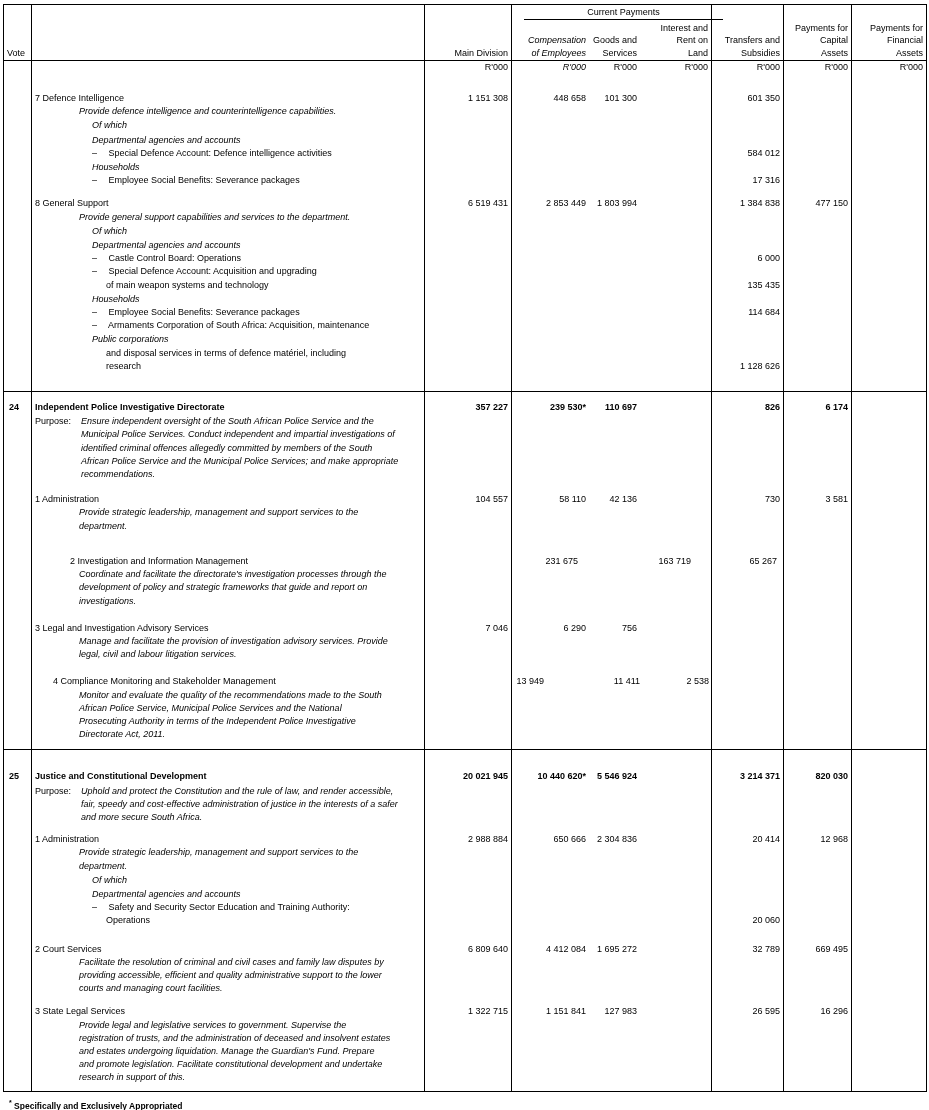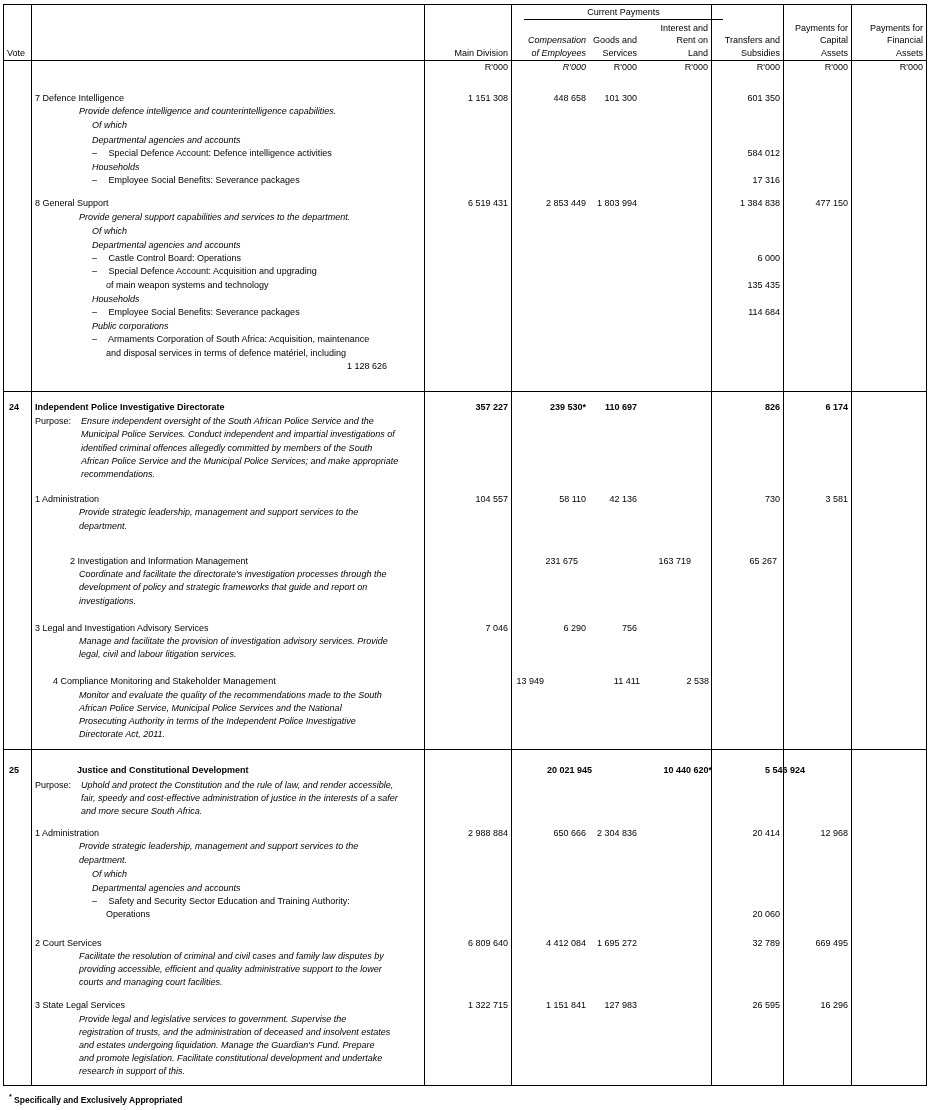--- a/index.html
+++ b/index.html
@@ -331,67 +331,72 @@
           <span class="d-text">Employee Social Benefits: Severance packages</span>
         </div>
         <div class="cell num c-main"></div>
         <div class="cell num c-comp"></div>
         <div class="cell num c-goods"></div>
         <div class="cell num c-interest"></div>
         <div class="cell num c-transfers">114 684</div>
         <div class="cell num c-capital"></div>
         <div class="cell num c-financial"></div>
       </div>
-        <div class="row ofwhich" style="margin-top: 1px;">
-        <div class="cell c-vote"></div>
-        <div class="cell c-desc">
-          
-          
-          <span class="d-text">Public corporations</span>
-        </div>
-        <div class="cell num c-main"></div>
-        <div class="cell num c-comp"></div>
-        <div class="cell num c-goods"></div>
-        <div class="cell num c-interest"></div>
-        <div class="cell num c-transfers"></div>
-        <div class="cell num c-capital"></div>
-        <div class="cell num c-financial"></div>
-      </div>
         <div class="row dash">
         <div class="cell c-vote"></div>
         <div class="cell c-desc">
           
           <span class="bullet">–</span>
           <span class="d-text">Armaments Corporation of South Africa: Acquisition, maintenance</span>
         </div>
         <div class="cell num c-main"></div>
         <div class="cell num c-comp"></div>
         <div class="cell num c-goods"></div>
         <div class="cell num c-interest"></div>
         <div class="cell num c-transfers"></div>
         <div class="cell num c-capital"></div>
         <div class="cell num c-financial"></div>
       </div>
+        <div class="row ofwhich" style="margin-top: 1px;">
+        <div class="cell c-vote"></div>
+        <div class="cell c-desc">
+          
+          
+          <span class="d-text">Public corporations</span>
+        </div>
+        <div class="cell num c-main"></div>
+        <div class="cell num c-comp"></div>
+        <div class="cell num c-goods"></div>
+        <div class="cell num c-interest"></div>
+        <div class="cell num c-transfers"></div>
+        <div class="cell num c-capital"></div>
+        <div class="cell num c-financial"></div>
+      </div>
         <div class="row dashcont">
         <div class="cell c-vote"></div>
         <div class="cell c-desc">
           
           
           <span class="d-text">and disposal services in terms of defence matériel, including</span>
         </div>
         <div class="cell num c-main"></div>
         <div class="cell num c-comp"></div>
         <div class="cell num c-goods"></div>
         <div class="cell num c-interest"></div>
         <div class="cell num c-transfers"></div>
         <div class="cell num c-capital"></div>
         <div class="cell num c-financial"></div>
       </div>
         <div class="row dashcont">
         <div class="cell c-vote"></div>
+        <div class="cell c-desc">
+          
+          
+          <span class="d-text">research</span>
+        </div>
         <div class="cell num c-main"></div>
         <div class="cell num c-comp"></div>
         <div class="cell num c-goods"></div>
         <div class="cell num c-interest"></div>
         <div class="cell num c-transfers">1 128 626</div>
         <div class="cell num c-capital"></div>
         <div class="cell num c-financial"></div>
       </div>
         <div class="hr" style="margin-top: 18px;"></div>
         <div class="row vote" style="margin-top: 9px;">
@@ -534,21 +539,21 @@
         </div>
         <div class="cell num c-main"></div>
         <div class="cell num c-comp"></div>
         <div class="cell num c-goods"></div>
         <div class="cell num c-interest"></div>
         <div class="cell num c-transfers"></div>
         <div class="cell num c-capital"></div>
         <div class="cell num c-financial"></div>
       </div>
         <div class="hr" style="margin-top: 8px;"></div>
-        <div class="row vote" style="margin-top: 14px; gap: 42px;">
+        <div class="row vote" style="margin-top: 20px;">
         <div class="cell c-vote">25</div>
         <div class="cell c-desc">
           
           
           <span class="d-text">Justice and Constitutional Development</span>
         </div>
         <div class="cell num c-main">20 021 945</div>
         <div class="cell num c-comp">10 440 620*</div>
         <div class="cell num c-goods">5 546 924</div>
         <div class="cell num c-interest"></div>

